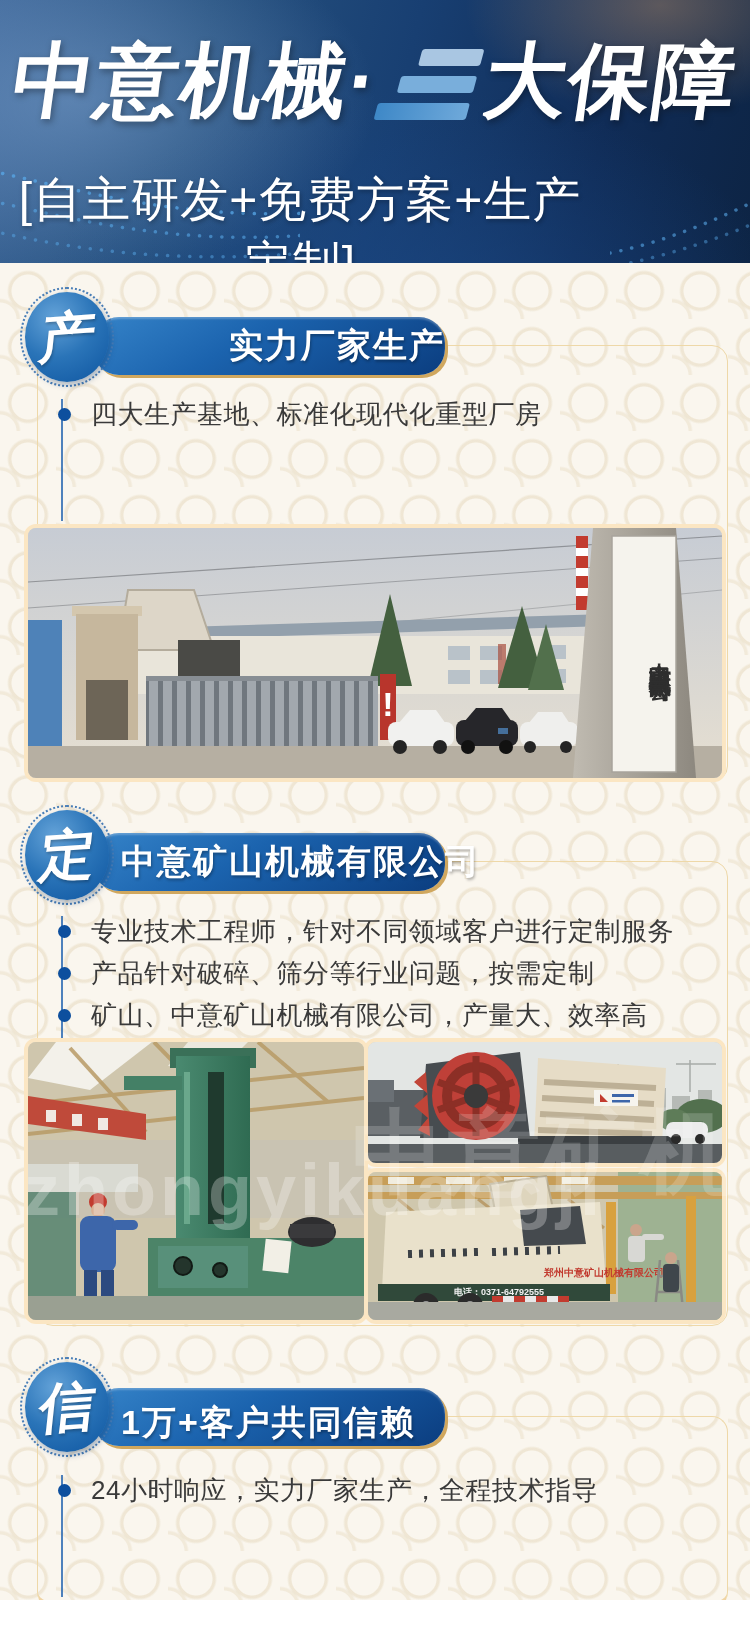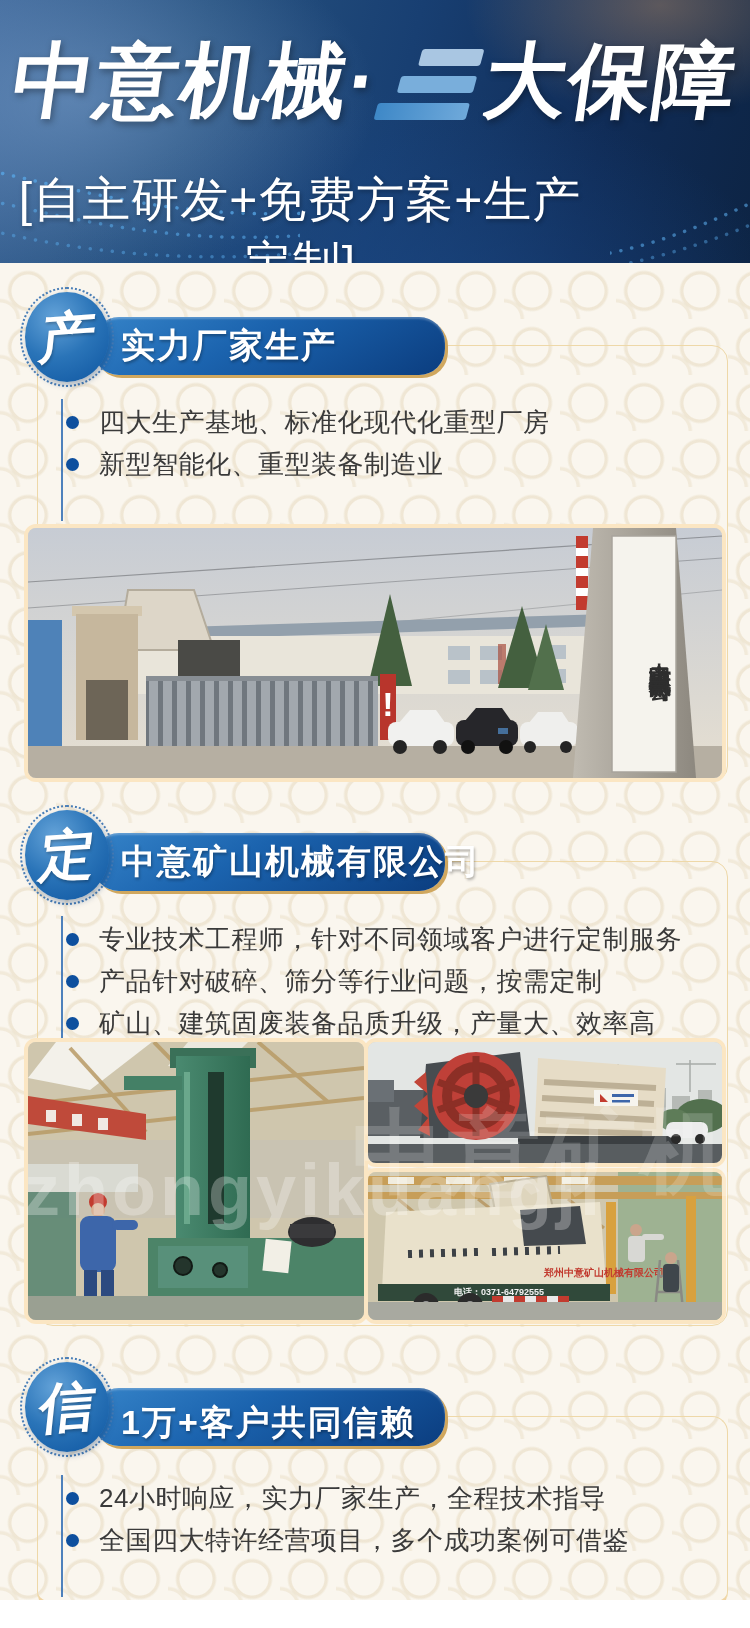--- a/index.html
+++ b/index.html
@@ -80,32 +80,32 @@
     transform:skewX(-10deg) rotate(-4deg);line-height:1;
     text-shadow:1px 2px 3px rgba(0,0,0,.25);
   }
   .pill{
     position:absolute;left:93px;width:352px;height:58px;z-index:3;
     border-radius:26px;
     background:linear-gradient(150deg,#3583c8 0%,#1b63ae 42%,#0b3d7f 100%);
     box-shadow:3px 3px 0 0 #d0a75e, inset 0 2px 2px rgba(255,255,255,.25);
     display:flex;align-items:center;
   }
-  .sec-1 .pill{top:30px;}
+  .sec-1 .pill{top:30px;justify-content:flex-end;}
   .sec-2 .pill{top:28px;}
   .sec-3 .pill{top:31px;align-items:flex-end;}
   .pill-txt{
     padding-left:28px;font-size:34px;font-weight:800;color:#ffffff;
     letter-spacing:2px;white-space:nowrap;text-shadow:1px 2px 3px rgba(0,0,0,.3);
   }
   .vline{position:absolute;left:61px;width:2px;background:#2f6cb3;opacity:.85;z-index:2;}
   .sec-1 .vline{top:112px;height:122px;}
   .sec-2 .vline{top:111px;height:122px;}
   .sec-3 .vline{top:118px;height:122px;}
-  .bullets{position:absolute;left:50px;z-index:3;margin:16px;padding:0;list-style:none;}
+  .bullets{position:absolute;left:50px;z-index:3;margin:8px;padding:0;list-style:none;}
   .sec-1 .bullets{top:98px;}
   .sec-2 .bullets{top:97px;}
   .sec-3 .bullets{top:104px;}
   .b-row{height:42px;display:flex;align-items:center;}
   .b-dot{
     width:13px;height:13px;border-radius:50%;background:#0d4f9e;
     margin-right:20px;flex:none;
   }
   .b-txt{font-size:26px;color:#3a3a3a;font-weight:500;white-space:nowrap;letter-spacing:.5px;}
   
@@ -167,24 +167,20 @@
       </div>
     </div>
     <div class="pill">
       <span class="pill-txt">实力厂家生产</span>
     </div>
     <div class="vline"></div>
     <ul class="bullets">
       <li class="b-row">
         <span class="b-dot"></span>
         <span class="b-txt">四大生产基地、标准化现代化重型厂房</span>
-      </li>
-      <li class="b-row">
-        <span class="b-dot"></span>
-        <span class="b-txt">新型智能化、重型装备制造业</span>
       </li>
     </ul>
 
     <div class="photo photo-1">
       <svg viewBox="0 0 694 250" preserveAspectRatio="none">
         <defs>
           <linearGradient id="p1sky" x1="0" y1="0" x2="0" y2="1">
             <stop offset="0" stop-color="#c7ccd4"></stop>
               <stop offset="1" stop-color="#e6dfd1"></stop>
           </linearGradient>
@@ -271,21 +267,21 @@
       <li class="b-row">
         <span class="b-dot"></span>
         <span class="b-txt">专业技术工程师，针对不同领域客户进行定制服务</span>
       </li>
       <li class="b-row">
         <span class="b-dot"></span>
         <span class="b-txt">产品针对破碎、筛分等行业问题，按需定制</span>
       </li>
       <li class="b-row">
         <span class="b-dot"></span>
-        <span class="b-txt">矿山、建筑固废装备品质升级，产量大、效率高</span>
+        <span class="b-txt">矿山、中意矿山机械有限公司，产量大、效率高</span>
       </li>
     </ul>
 
     <div class="photo photo-2">
       <svg viewBox="0 0 336 278" preserveAspectRatio="none">
         <defs>
           <linearGradient id="grnG" x1="0" y1="0" x2="1" y2="0">
             <stop offset="0" stop-color="#4a8a70"></stop>
               <stop offset="1" stop-color="#2f6b52"></stop>
           </linearGradient>
@@ -452,20 +448,16 @@
     </div>
     <div class="pill">
       <span class="pill-txt">1万+客户共同信赖</span>
     </div>
     <div class="vline"></div>
     <ul class="bullets">
       <li class="b-row">
         <span class="b-dot"></span>
         <span class="b-txt">24小时响应，实力厂家生产，全程技术指导</span>
       </li>
-      <li class="b-row">
-        <span class="b-dot"></span>
-        <span class="b-txt">全国四大特许经营项目，多个成功案例可借鉴</span>
-      </li>
     </ul>
   </div>
 
 </div>
 
 </body></html>

